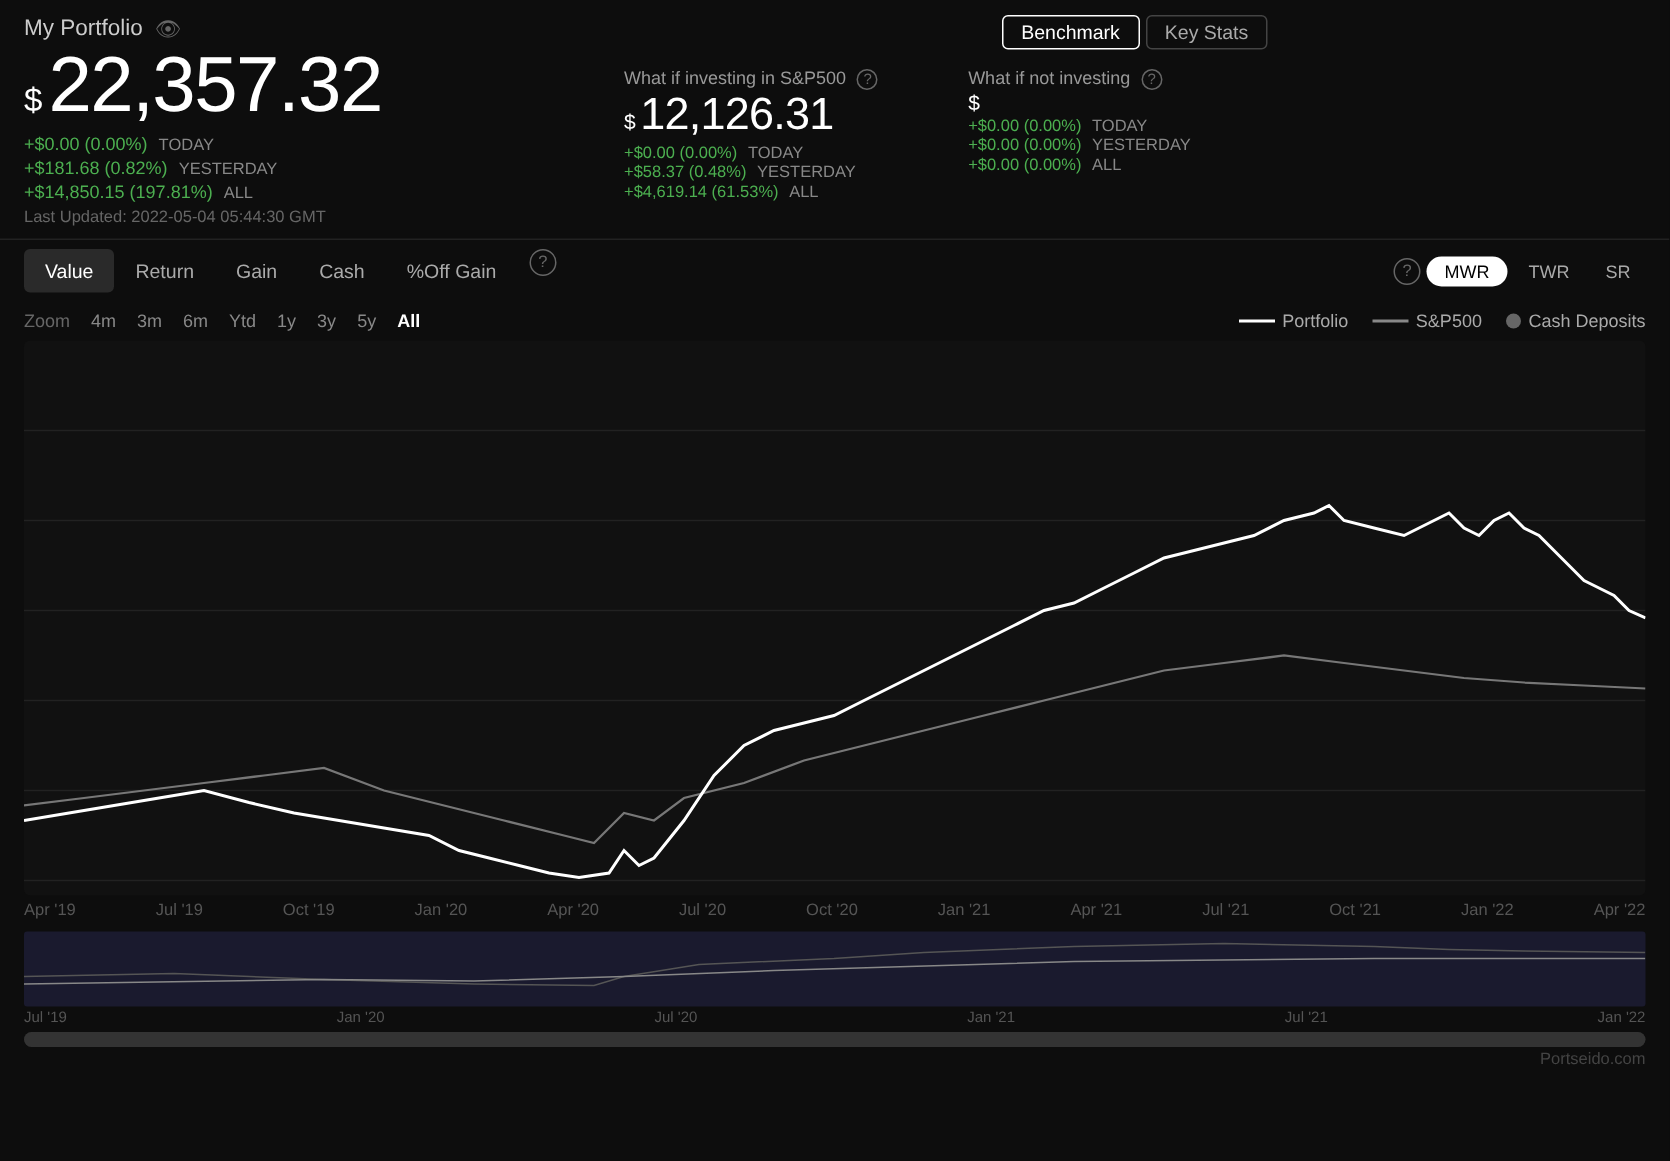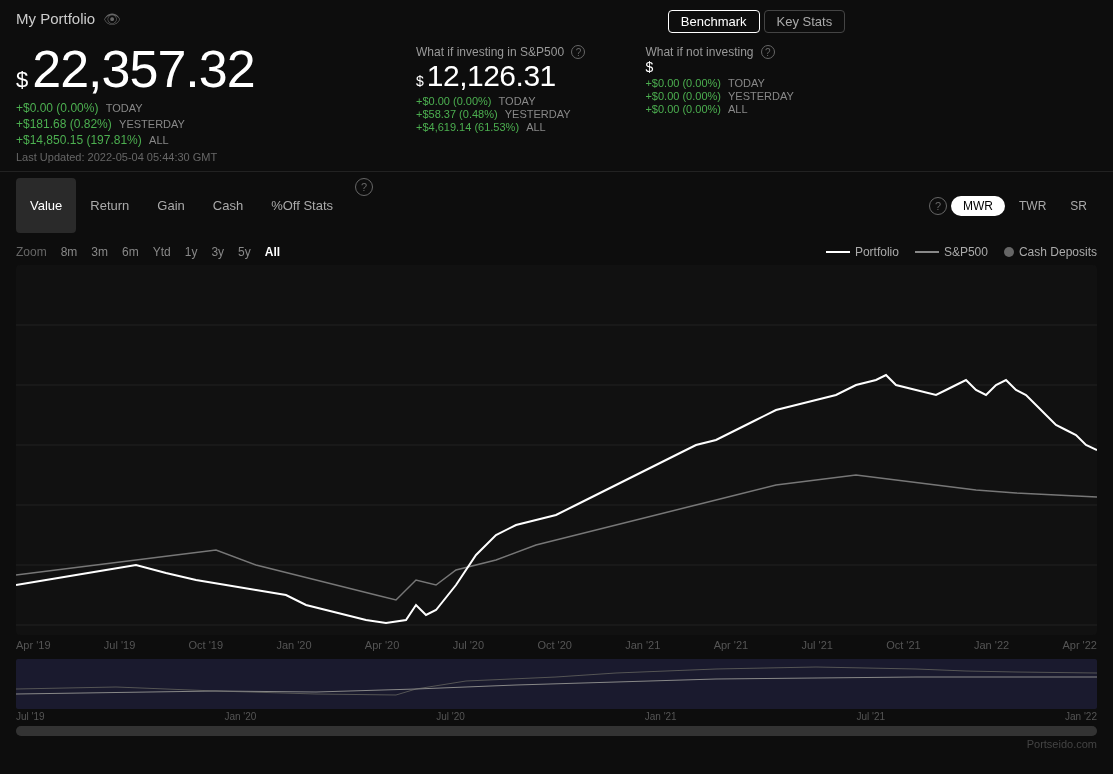--- a/index.html
+++ b/index.html
@@ -19,21 +19,21 @@
     }
 
     .portfolio-section {
       flex: 0 0 380px;
     }
 
     .portfolio-title-row {
       display: flex;
       align-items: center;
       gap: 8px;
-      margin-bottom: 12px;
+      margin-bottom: 0;
     }
 
     .portfolio-title {
       font-size: 15px;
       color: #ccc;
     }
 
     .eye-icon {
       color: #666;
       font-size: 14px;
@@ -146,21 +146,21 @@
       padding: 6px 16px;
       border-top: 1px solid #222;
     }
 
     .view-tabs {
       display: flex;
       gap: 0;
     }
 
     .view-tab {
-      padding: 20px 14px;
+      padding: 7px 14px;
       font-size: 13px;
       color: #aaa;
       cursor: pointer;
       border-radius: 4px;
     }
 
     .view-tab.active {
       background: #2a2a2a;
       color: #fff;
     }
@@ -418,35 +418,35 @@
     </div>
   </div>
 </div>
 
 <div class="chart-controls">
   <div class="view-tabs">
     <div class="view-tab active">Value</div>
     <div class="view-tab">Return</div>
     <div class="view-tab">Gain</div>
     <div class="view-tab">Cash</div>
-    <div class="view-tab">%Off Stats</div>
+    <div class="view-tab">%Off Gain</div>
     <span class="help-btn">?</span>
   </div>
   <div class="right-controls">
     <span class="help-btn">?</span>
     <button class="metric-btn active">MWR</button>
     <button class="metric-btn">TWR</button>
     <button class="metric-btn">SR</button>
   </div>
 </div>
 
 <div class="zoom-bar">
   <span class="zoom-label">Zoom</span>
   <div class="zoom-btns">
-    <span class="zoom-btn">8m</span>
+    <span class="zoom-btn">4m</span>
     <span class="zoom-btn">3m</span>
     <span class="zoom-btn">6m</span>
     <span class="zoom-btn">Ytd</span>
     <span class="zoom-btn">1y</span>
     <span class="zoom-btn">3y</span>
     <span class="zoom-btn">5y</span>
     <span class="zoom-btn active">All</span>
   </div>
   <div class="legend">
     <div class="legend-item">

